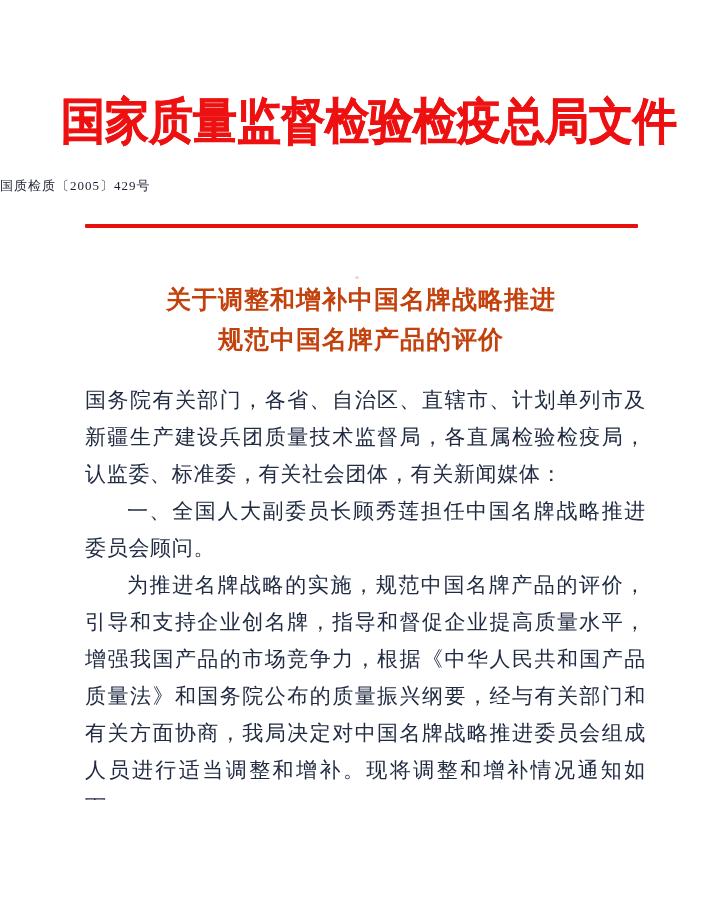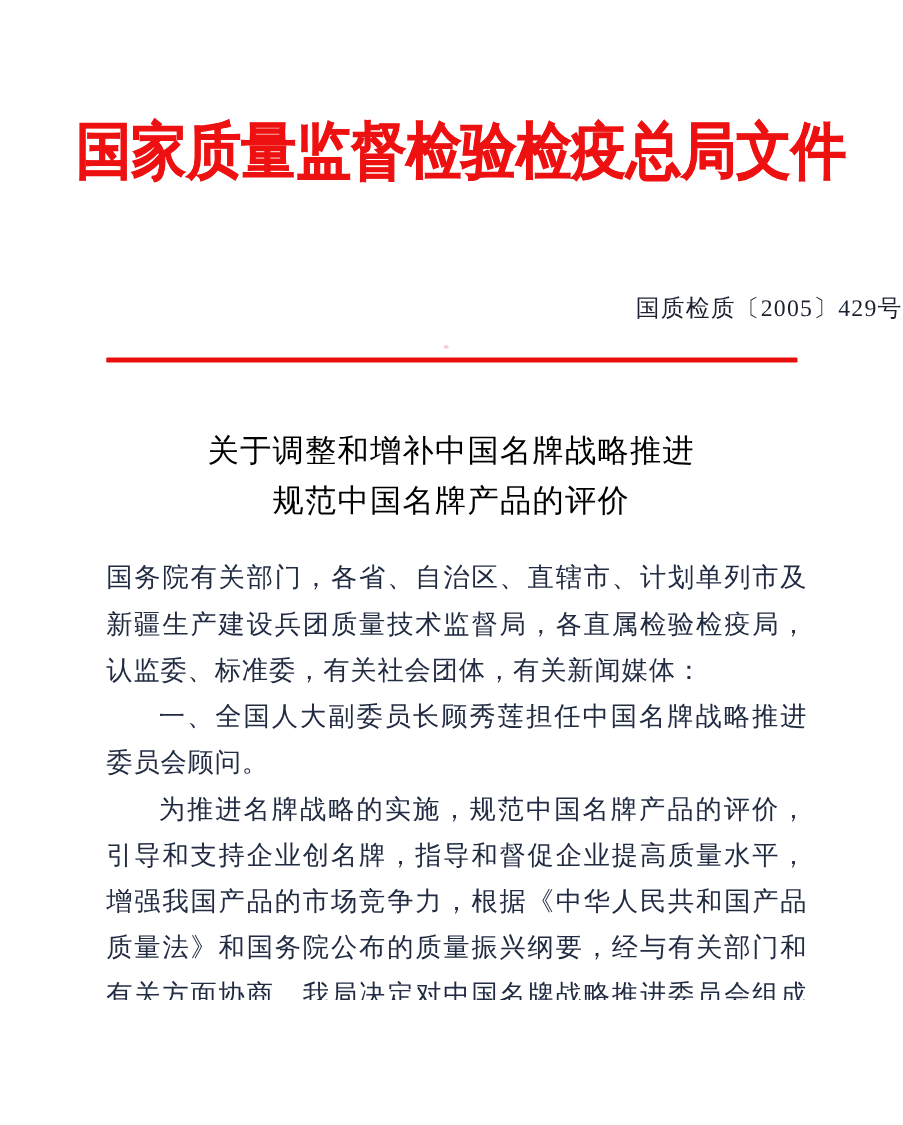--- a/index.html
+++ b/index.html
@@ -24,40 +24,40 @@
     font-size: 44px;
     font-weight: bold;
     line-height: 52px;
     letter-spacing: 0px;
     white-space: nowrap;
     transform: scaleY(1.12);
     transform-origin: center top;
     -webkit-text-stroke: 0.6px #ee1111;
   }
   .doc-number {
-    margin-top: 91px;
-    text-align: right;
+    margin-top: 29px;
+    text-align: left;
     color: #1c2030;
-    font-size: 19px;
+    font-size: 13px;
     line-height: 23px;
     letter-spacing: 1px;
   }
   .red-rule {
     margin: 27px auto 0 auto;
     width: 553px;
     height: 4px;
     background: #e8100c;
     border-radius: 1px;
   }
   .doc-title {
     margin-top: 52px;
     text-align: center;
-    color: #000000;
+    color: #c2410c;
     font-size: 25px;
-    font-weight: normal;
+    font-weight: bold;
     line-height: 40px;
     letter-spacing: 1px;
   }
   .doc-body {
     margin: 22px 76px 0 85px;
     color: #212b42;
     font-size: 21px;
     line-height: 37px;
     text-align: justify;
     letter-spacing: 0.7px;

